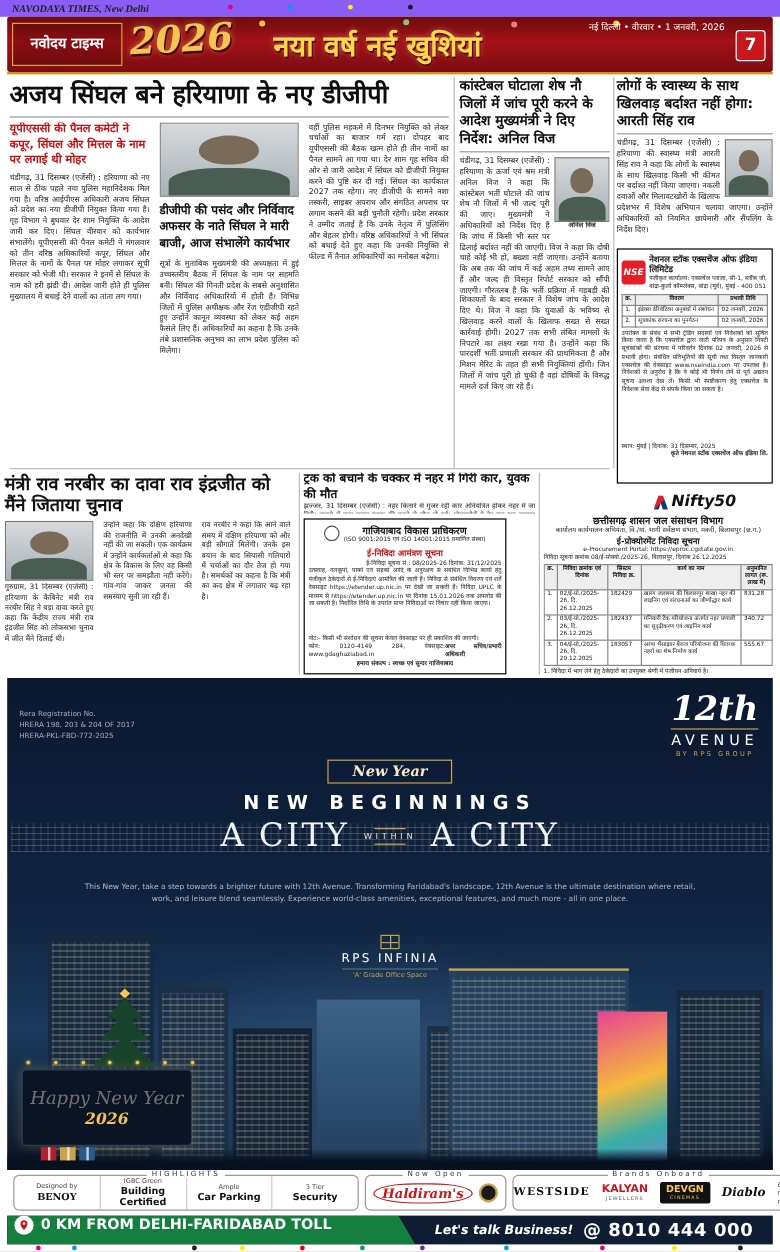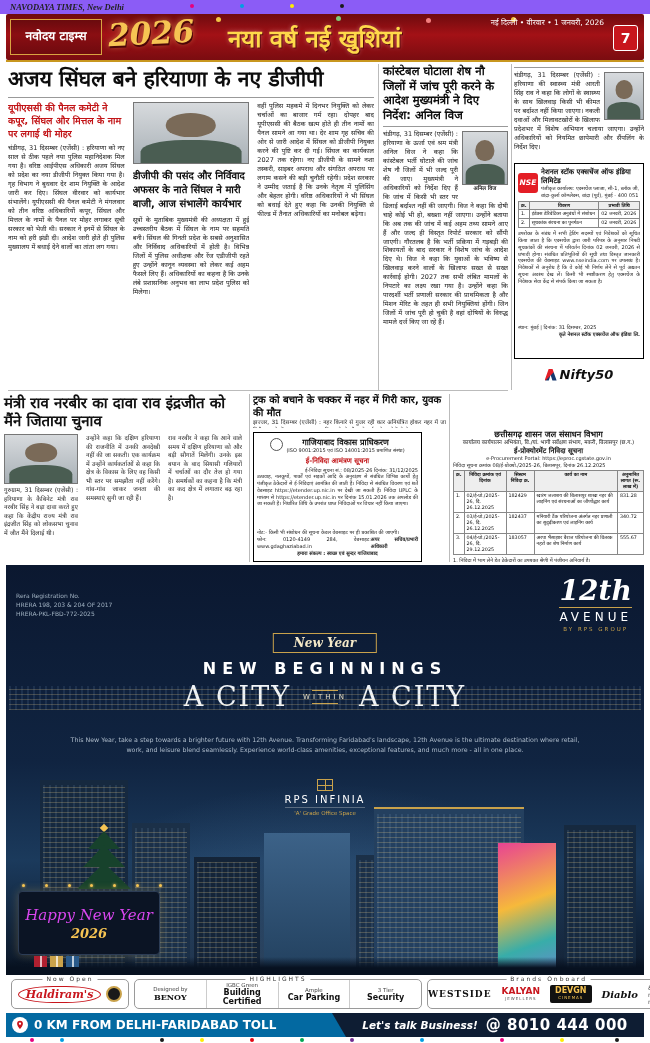--- a/index.html
+++ b/index.html
@@ -97,43 +97,43 @@
   .ground{position:absolute;left:0;bottom:0;width:100%;height:18px;background:linear-gradient(0deg,#071120 40%,transparent)}
   .tree{position:absolute;left:70px;bottom:84px;width:56px;height:62px}
   .tree .t{position:absolute;left:50%;transform:translateX(-50%);width:0;height:0;
     border-left:solid transparent;border-right:solid transparent;border-bottom:solid #17422c}
   .tree .star{position:absolute;left:50%;top:-4px;transform:translateX(-50%) rotate(45deg);width:6px;height:6px;background:#f6c453}
   .gift{position:absolute;bottom:8px;width:13px;height:11px}
   .gift::before{content:"";position:absolute;left:50%;top:0;width:2px;height:100%;transform:translateX(-50%);background:rgba(255,255,255,.7)}
   .hny{position:absolute;left:12px;bottom:20px;width:142px;height:64px;background:#0b1424;border:1px solid #2c3c55;
     border-radius:4px;display:flex;flex-direction:column;align-items:center;justify-content:center;gap:2px;
     box-shadow:0 0 10px rgba(246,196,83,.25)}
-  .hny .l1{font:italic 400 15px "DejaVu Serif",serif;color:#d946ef}
+  .hny .l1{font:italic 400 15px "DejaVu Serif",serif;color:#737373}
   .hny .l2{font:italic 700 13px "DejaVu Serif",serif;color:#f6c453}
   .lights{position:absolute;left:16px;bottom:88px;width:140px;display:flex;justify-content:space-between}
   .lights i{width:3px;height:3px;border-radius:50%;background:#f6c453;box-shadow:0 0 3px #f6c453}
 
   
   .wstrip{left:6px;top:975px;width:638px;height:38px;background:#fff;display:flex;align-items:stretch;gap:5px;padding:4px 5px}
   .lblbox{position:relative;border:1px solid #9a9a9a;border-radius:5px;display:flex;align-items:center;justify-content:center}
   .lblbox .lbl{position:absolute;top:-5px;left:50%;transform:translateX(-50%);background:#fff;padding:0 4px;
     font-size:6px;letter-spacing:2px;color:#333;white-space:nowrap}
   .hitems{display:flex;width:100%;height:100%}
   .hitem{flex:1;display:flex;flex-direction:column;align-items:center;justify-content:center;border-left:1px solid #ccc;text-align:center}
   .hitem:first-child{border-left:none}
   .hitem .t{font-size:5.5px;color:#444}
   .hitem .b{font-weight:700;font-size:8px;color:#111}
   .haldiram{font:italic 700 11px "DejaVu Serif",serif;color:#c8161d;border:1px solid #c8161d;border-radius:50%/60%;padding:1px 7px}
   .darkcircle{width:16px;height:16px;border-radius:50%;background:#1a1a1a;border:2px solid #c9a24b;margin-left:5px}
   .blogo{display:flex;flex-direction:column;align-items:center;line-height:1.1}
   .blogo .s{font-size:4px;letter-spacing:1px;color:#555}
   .devgn{background:#111;color:#f6c453;padding:2px 5px;border-radius:2px;text-align:right}
   .bstrip{left:6px;top:1013px;width:638px;height:24px;background:#0e1d33;overflow:hidden}
-  .tollband{position:absolute;left:0;top:0;width:340px;height:24px;background:#0369a1;
-    clip-path:polygon(0 0,calc(100% - 14px) 0,100% 100%,0 100%);display:flex;align-items:center;gap:6px;padding-left:6px}
+  .tollband{position:absolute;left:0;top:0;width:340px;height:24px;background:#15803d;
+    clip-path:polygon(0 0,calc(100% - 14px) 0,100% 100%,0 100%);display:flex;align-items:flex-start;gap:6px;padding-left:6px}
   .pin{width:16px;height:16px;border-radius:50%;background:#fff;display:flex;align-items:center;justify-content:center;flex:0 0 16px}
   .tolltext{color:#fff;font-weight:700;font-size:12px;white-space:nowrap}
   .cta{position:absolute;left:340px;top:0;width:298px;height:24px;display:flex;align-items:center;justify-content:center;gap:8px;color:#fff}
   .cta .t{font:italic 700 10.5px "DejaVu Sans",sans-serif}
   .cta .p{font-weight:700;font-size:15px;letter-spacing:.5px}
 </style>
 </head>
 <body>
 
 <div class="page">
@@ -190,20 +190,21 @@
     <div class="bodytext" style="height:262px">
       <span class="floatright" style="display:block;width:46px">
         <span class="photo" style="display:block;width:46px;height:54px"></span>
         <span class="caption" style="display:block">अनिल विज</span>
       </span>
       <span>चंडीगढ़, 31 दिसम्बर (एजेंसी) : हरियाणा के ऊर्जा एवं श्रम मंत्री अनिल विज ने कहा कि कांस्टेबल भर्ती घोटाले की जांच शेष नौ जिलों में भी जल्द पूरी की जाए। मुख्यमंत्री ने अधिकारियों को निर्देश दिए हैं कि जांच में किसी भी स्तर पर ढिलाई बर्दाश्त नहीं की जाएगी। विज ने कहा कि दोषी चाहे कोई भी हो, बख्शा नहीं जाएगा। उन्होंने बताया कि अब तक की जांच में कई अहम तथ्य सामने आए हैं और जल्द ही विस्तृत रिपोर्ट सरकार को सौंपी जाएगी। गौरतलब है कि भर्ती प्रक्रिया में गड़बड़ी की शिकायतों के बाद सरकार ने विशेष जांच के आदेश दिए थे। विज ने कहा कि युवाओं के भविष्य से खिलवाड़ करने वालों के खिलाफ सख्त से सख्त कार्रवाई होगी। 2027 तक सभी लंबित मामलों के निपटारे का लक्ष्य रखा गया है। उन्होंने कहा कि पारदर्शी भर्ती प्रणाली सरकार की प्राथमिकता है और मिशन मेरिट के तहत ही सभी नियुक्तियां होंगी। जिन जिलों में जांच पूरी हो चुकी है वहां दोषियों के विरुद्ध मामले दर्ज किए जा रहे हैं।</span>
     </div>
   </div>
 
   <div class="abs" style="left:514px;top:64px;width:130px;height:362px">
+    <div class="hl-md">लोगों के स्वास्थ्य के साथ खिलवाड़ बर्दाश्त नहीं होगा: आरती सिंह राव</div>
     <div class="rule" style="width:100%;height:1px;margin:3px 0"></div>
     <div class="bodytext" style="height:88px">
       <span class="floatright photo" style="display:block;width:40px;height:48px"></span>
       <span>चंडीगढ़, 31 दिसम्बर (एजेंसी) : हरियाणा की स्वास्थ्य मंत्री आरती सिंह राव ने कहा कि लोगों के स्वास्थ्य के साथ खिलवाड़ किसी भी कीमत पर बर्दाश्त नहीं किया जाएगा। नकली दवाओं और मिलावटखोरों के खिलाफ प्रदेशभर में विशेष अभियान चलाया जाएगा। उन्होंने अधिकारियों को नियमित छापेमारी और सैंपलिंग के निर्देश दिए।</span>
     </div>
     <div class="noticebox" style="margin-top:4px;height:196px">
       <div style="display:flex;gap:3px;align-items:center">
         <div class="nse-logo">NSE</div>
         <div>
           <div style="font-size:7px;font-weight:700">नेशनल स्टॉक एक्सचेंज ऑफ इंडिया लिमिटेड</div>
@@ -385,25 +386,20 @@
     <div class="hny">
       <div class="l1">Happy New Year</div>
       <div class="l2">2026</div>
     </div>
     <div class="gift" style="left:28px;background:#b02030"></div>
     <div class="gift" style="left:44px;background:#c9a24b"></div>
     <div class="gift" style="left:60px;background:#2a5a8a"></div>
   </div>
 
   <div class="abs wstrip">
-    <div class="lblbox" style="flex:0 0 118px">
-      <span class="lbl">Now Open</span>
-      <span class="haldiram">Haldiram's</span>
-      <span class="darkcircle"></span>
-    </div>
     <div class="lblbox" style="flex:0 0 288px">
       <span class="lbl">HIGHLIGHTS</span>
       <div class="hitems">
         <div class="hitem">
           <span class="t">Designed by</span>
           <span class="b" style="font-family:'DejaVu Serif',serif">BENOY</span>
         </div>
         <div class="hitem">
           <span class="t">IGBC Green</span>
           <span class="b">Building Certified</span>
@@ -411,20 +407,25 @@
         <div class="hitem">
           <span class="t">Ample</span>
           <span class="b">Car Parking</span>
         </div>
         <div class="hitem">
           <span class="t">3 Tier</span>
           <span class="b">Security</span>
         </div>
       </div>
     </div>
+    <div class="lblbox" style="flex:0 0 118px">
+      <span class="lbl">Now Open</span>
+      <span class="haldiram">Haldiram's</span>
+      <span class="darkcircle"></span>
+    </div>
     <div class="lblbox" style="flex:1;gap:10px">
       <span class="lbl">Brands Onboard</span>
       <span class="blogo">
         <span style="font:700 9px 'DejaVu Serif',serif;letter-spacing:1px">WESTSIDE</span>
       </span>
       <span class="blogo">
         <span style="font-weight:700;font-size:9px;color:#c8161d">KALYAN</span>
         <span class="s">JEWELLERS</span>
       </span>
       <span class="devgn blogo">

